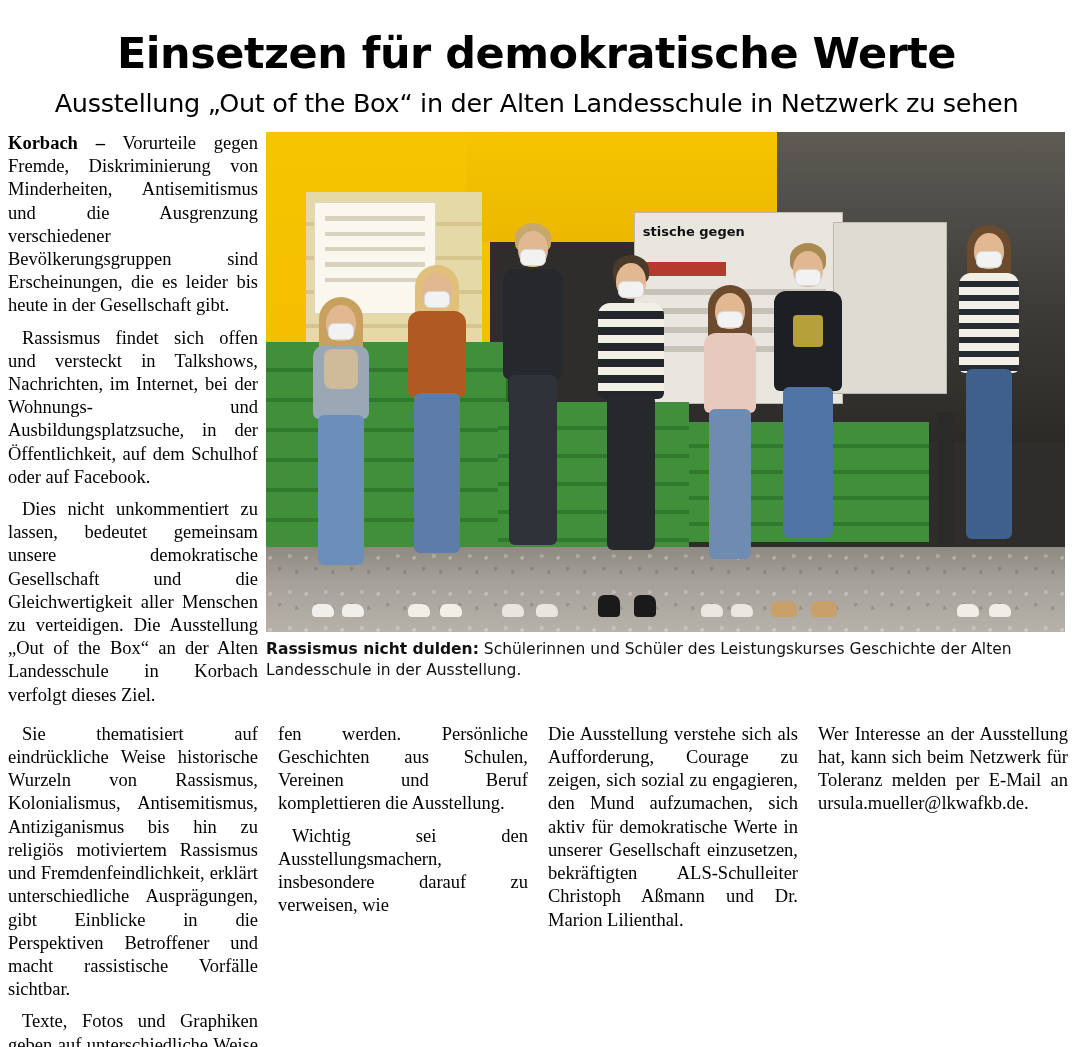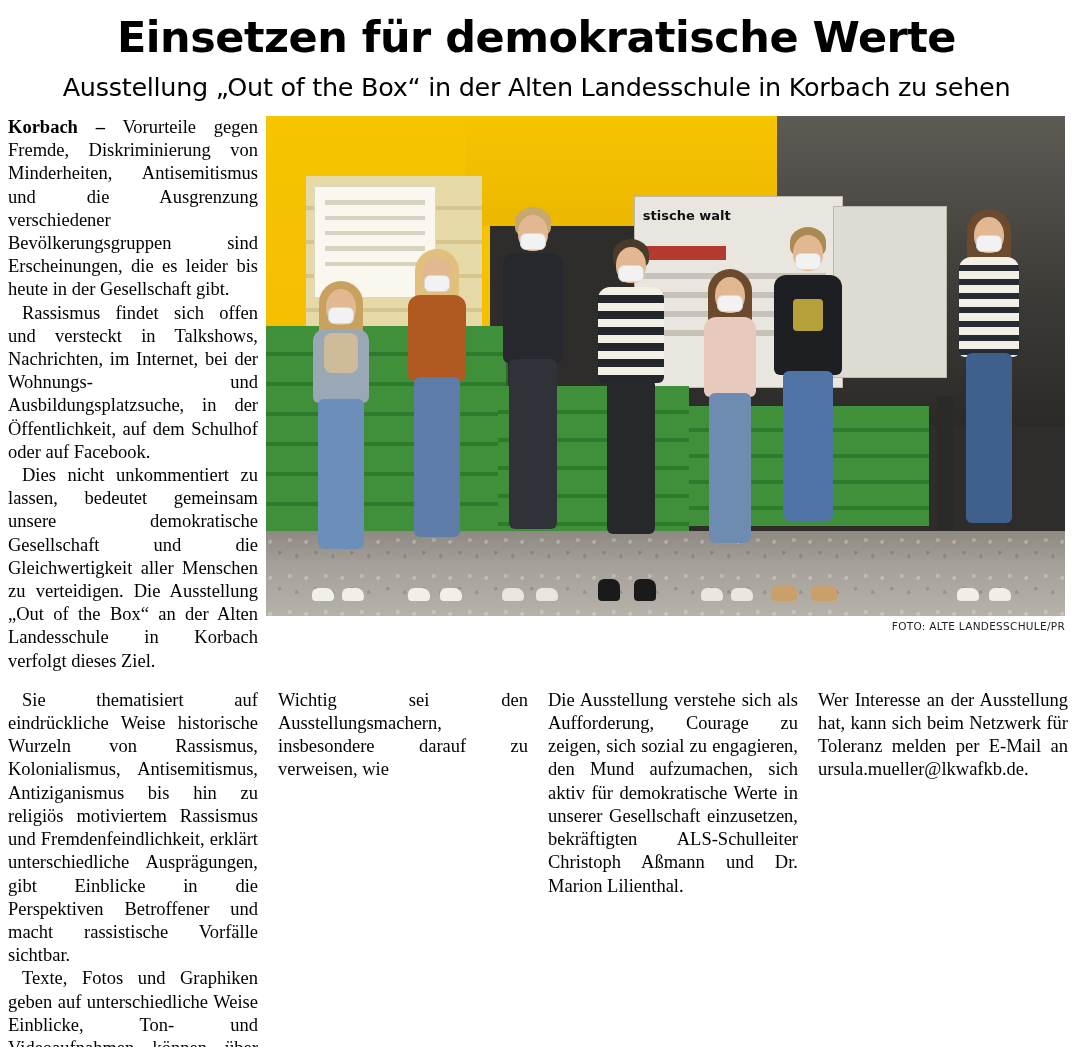--- a/index.html
+++ b/index.html
@@ -21,21 +21,21 @@
     box-sizing: border-box;
     padding: 0 8px;
   }
   .headline {
     font-family: "DejaVu Sans", sans-serif;
     font-weight: bold;
     font-size: 43px;
     line-height: 50px;
     text-align: center;
     letter-spacing: -0.5px;
-    margin: 12px 0 0 0;
+    margin: 28px 0 0 0;
     color: #000;
   }
   .subhead {
     font-family: "DejaVu Sans", sans-serif;
     font-weight: normal;
     font-size: 25.5px;
     line-height: 30px;
     text-align: center;
     margin: 10px 0 0 0;
     color: #000;
@@ -245,32 +245,32 @@
     flex: 0 0 250px;
   }
   .bcol p, .col-first p {
     margin: 0;
     font-size: 18.5px;
     line-height: 23.2px;
     text-align: justify;
     text-justify: inter-word;
     hyphens: auto;
   }
-  .bcol p + p, .col-first p + p { text-indent: 14px; }
+  .bcol p + p, .col-first p + p { text-indent: 14px; margin-top: 9px; }
   .col-first p { font-size: 18.5px; line-height: 23.2px; }
   .lead-city { font-weight: bold; }
   .col-first-lower { margin-top: 14px; }
 </style>
 </head>
 <body>
 
 <div class="page">
 
   <h1 class="headline">Einsetzen für demokratische Werte</h1>
-  <h2 class="subhead">Ausstellung „Out of the Box“ in der Alten Landesschule in Korbach zu sehen</h2>
+  <h2 class="subhead">Ausstellung „Out of the Box“ in der Alten Landesschule in Netzwerk zu sehen</h2>
 
   <div class="top-block">
 
     <div class="col-first">
       <p><span class="lead-city">Korbach –</span><span> Vorurteile gegen Fremde, Diskriminierung von Minderheiten, Antisemitismus und die Ausgrenzung verschiedener Bevölkerungsgruppen sind Erscheinungen, die es leider bis heute in der Gesellschaft gibt.</span></p>
       <p>Rassismus findet sich offen und versteckt in Talkshows, Nachrichten, im Internet, bei der Wohnungs- und Ausbildungsplatzsuche, in der Öffentlichkeit, auf dem Schulhof oder auf Facebook.</p>
       <p>Dies nicht unkommentiert zu lassen, bedeutet gemeinsam unsere demokratische Gesellschaft und die Gleichwertigkeit aller Menschen zu verteidigen. Die Ausstellung „Out of the Box“ an der Alten Landesschule in Korbach verfolgt dieses Ziel.</p>
     </div>
 
     <div class="photo-wrap">
@@ -283,21 +283,21 @@
         <div class="ph-boxes"></div>
         <div class="ph-paper-wall">
           <i style="top:12%"></i>
             <i style="top:26%"></i>
             <i style="top:40%"></i>
             <i style="top:54%"></i>
             <i style="top:68%"></i>
         </div>
 
         <div class="ph-board">
-          <div class="bd-hd">stische walt</div>
+          <div class="bd-hd">stische gegen</div>
           <div class="bd-red"></div>
           <div class="bd-line" style="top:40%"></div>
           <div class="bd-line" style="top:50%"></div>
           <div class="bd-line" style="top:60%"></div>
           <div class="bd-line" style="top:70%"></div>
         </div>
         <div class="ph-board2"></div>
 
         <div class="ph-stand"></div>
         <div class="ph-stand-foot"></div>
@@ -376,31 +376,34 @@
           <div class="p-head" style="top:16px;"></div>
           <div class="p-mask" style="top:34px;"></div>
           <div class="p-torso" style="top:56px; width:60px; height:100px;
             background: repeating-linear-gradient(180deg,#f2efe6 0 8px,#262a31 8px 14px);"></div>
           <div class="p-legs" style="top:152px; width:46px; height:170px; background:#3f5f8c; border-radius:6px;"></div>
           <div class="p-shoe" style="left:4px; background:#f0eee6;"></div>
           <div class="p-shoe" style="left:36px; background:#f0eee6;"></div>
         </div>
       </div>
 
-      <div class="credit">FOTO: ALTE LANDESSCHULE/PR</div>
+      <div class="caption-bar">
+        <b>Rassismus nicht dulden:</b><span> Schülerinnen und Schüler des Leistungskurses Geschichte der Alten Landesschule in der Ausstellung.</span>
+      </div>
     </div>
   </div>
 
   <div class="body-cols">
     <div class="bcol col-first-lower" style="margin-top:0;">
       <p style="text-indent:14px;">Sie thematisiert auf eindrückliche Weise historische Wurzeln von Rassismus, Kolonialismus, Antisemitismus, Antiziganismus bis hin zu religiös motiviertem Rassismus und Fremdenfeindlichkeit, erklärt unterschiedliche Ausprägungen, gibt Einblicke in die Perspektiven Betroffener und macht rassistische Vorfälle sichtbar.</p>
       <p>Texte, Fotos und Graphiken geben auf unterschiedliche Weise Einblicke, Ton- und Videoaufnahmen können über QR-Codes abgeru-</p>
     </div>
 
     <div class="bcol">
+      <p>fen werden. Persönliche Geschichten aus Schulen, Vereinen und Beruf komplettieren die Ausstellung.</p>
       <p>Wichtig sei den Ausstellungsmachern, insbesondere darauf zu verweisen, wie</p>
     </div>
 
     <div class="bcol">
       <p>Die Ausstellung verstehe sich als Aufforderung, Courage zu zeigen, sich sozial zu engagieren, den Mund aufzumachen, sich aktiv für demokratische Werte in unserer Gesellschaft einzusetzen, bekräftigten ALS-Schulleiter Christoph Aßmann und Dr. Marion Lilienthal.</p>
     </div>
 
     <div class="bcol">
       <p>Wer Interesse an der Ausstellung hat, kann sich beim Netzwerk für Toleranz melden per E-Mail an ursula.mueller@lkwafkb.de.</p>
 

